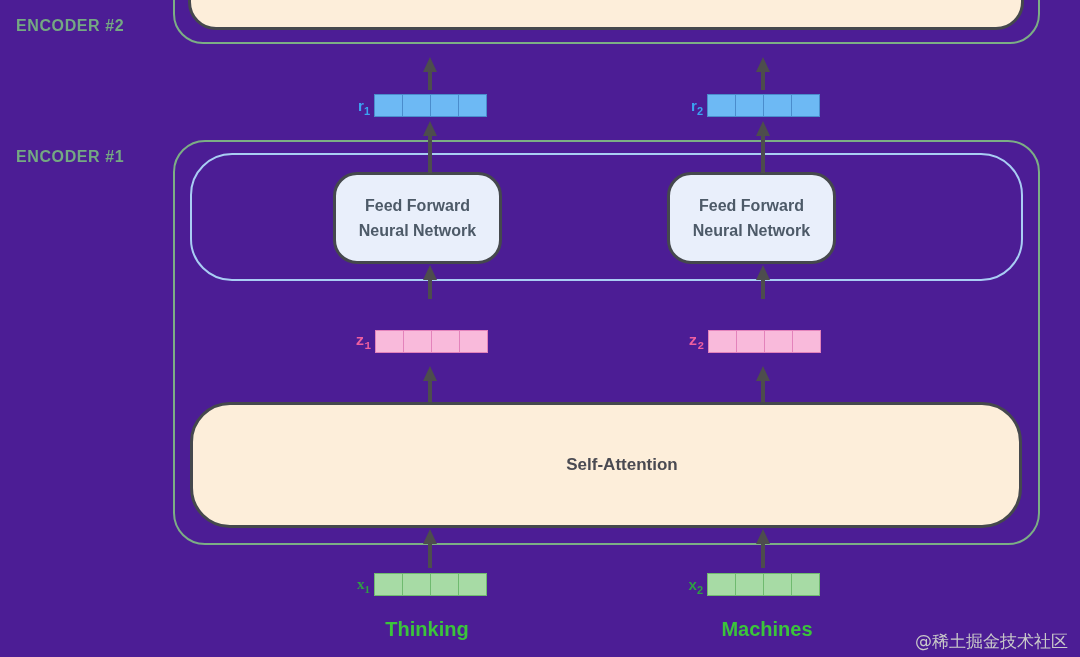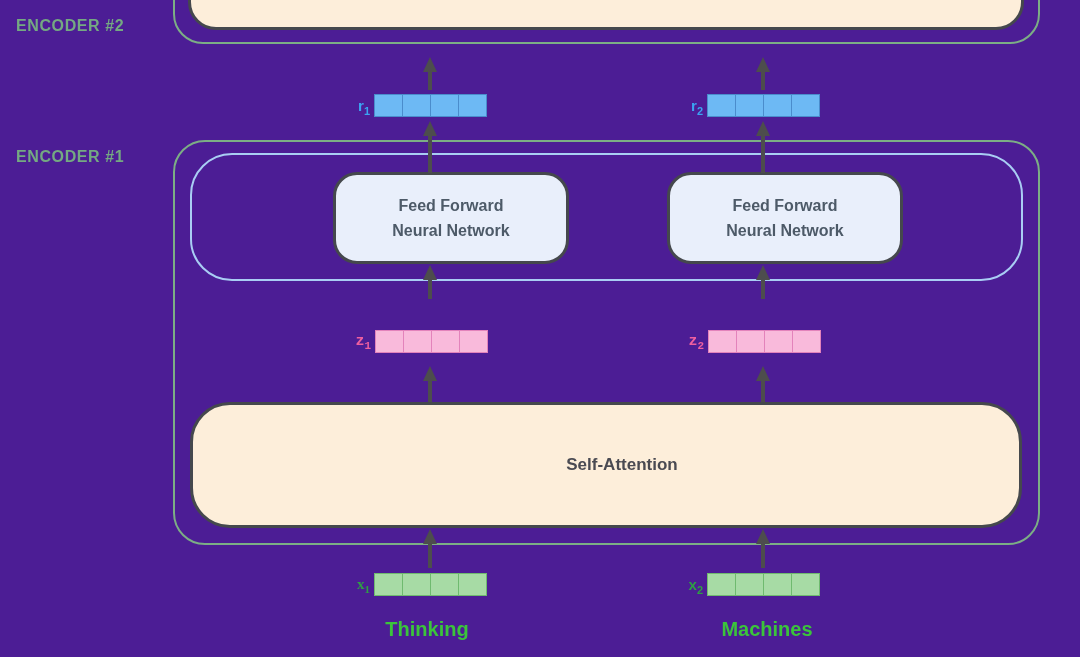--- a/index.html
+++ b/index.html
@@ -32,21 +32,21 @@
   .encoder-label{
     position:absolute;left:16px;
     font-size:16px;font-weight:600;letter-spacing:0.6px;
     color:var(--encoder-label,#74a982);
   }
   #enc2-label{top:17px;}
   #enc1-label{top:148px;}
   
   .ffnn-box{
     position:absolute;box-sizing:border-box;
-    top:172px;width:236px;height:92px;
+    top:172px;width:169px;height:92px;
     background:var(--ffnn-fill,#e9effb);
     border:3.5px solid var(--dark-outline,#45484d);
     border-radius:24px;
     display:flex;flex-direction:column;align-items:center;justify-content:center;
     font-size:16px;font-weight:600;line-height:25px;
     color:var(--block-text,#4d5a68);
   }
   #ffnn1{left:333px;}
   #ffnn2{left:667px;}
   #self-attention{
@@ -223,14 +223,15 @@
       <div class="shaft"></div>
     </div>
   <div class="arrow col2 arr-e">
       <div class="head"></div>
       <div class="shaft"></div>
     </div>
 
   <div id="word1" class="token-word">Thinking</div>
   <div id="word2" class="token-word">Machines</div>
 
+  <div id="watermark">@稀土掘金技术社区</div>
 
 </div>
 
 </body></html>

